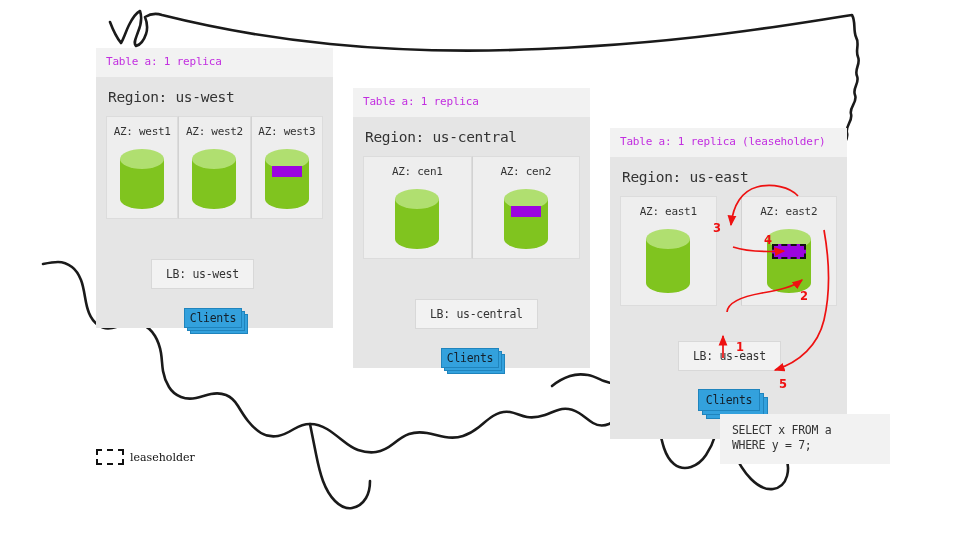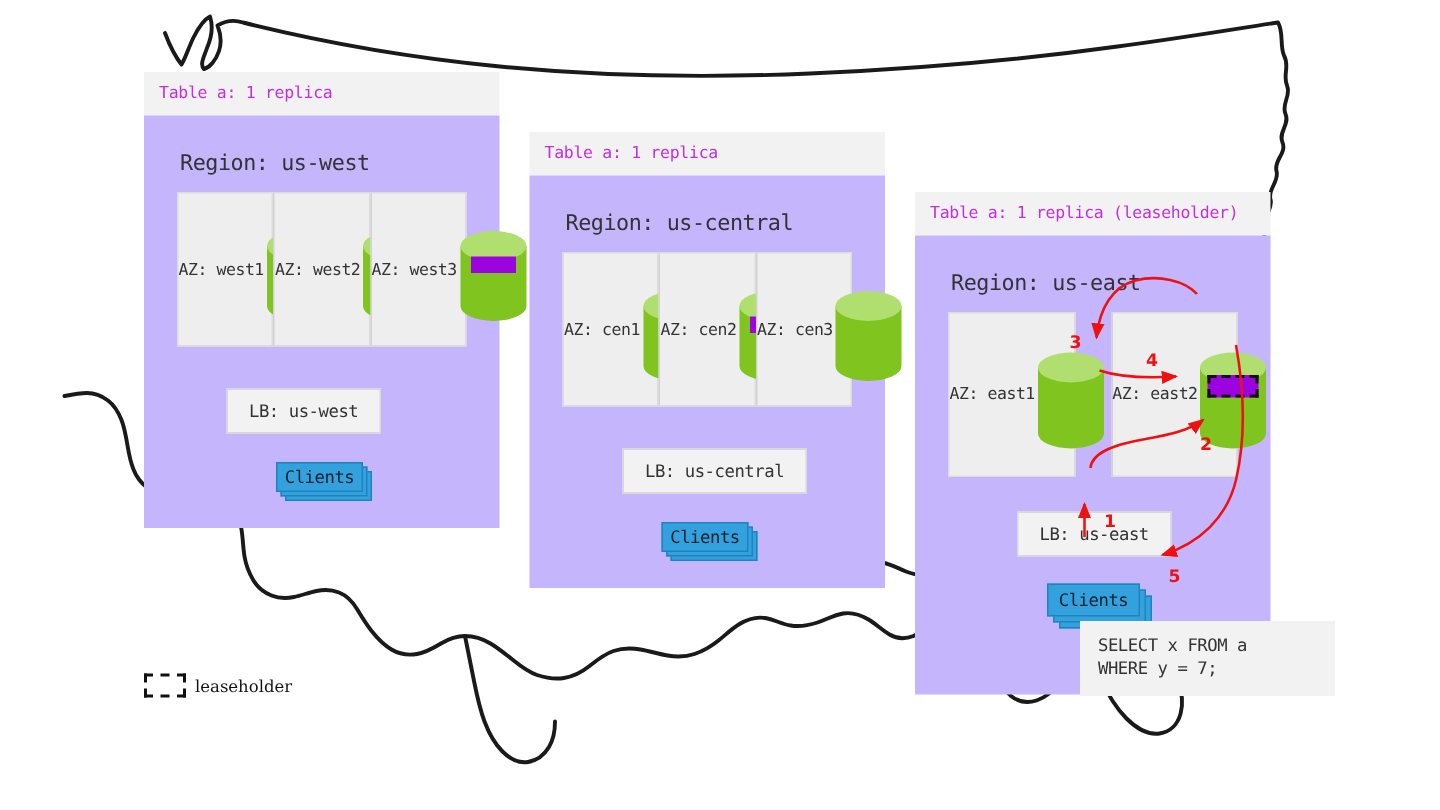--- a/index.html
+++ b/index.html
@@ -15,36 +15,36 @@
   .panel { position:absolute; }
   .panel-header {
     background:#f2f2f2;
     color:#c22ee0;
     font-size:11px;
     line-height:12px;
     padding:8px 10px 9px 10px;
     white-space:nowrap;
     letter-spacing:-0.2px;
   }
-  .panel-body { background:#c4b5fd; padding:12px; }
+  .panel-body { background:#e5e5e5; padding:0; }
   .region-title {
     color:#333333;
     font-size:14.5px;
     padding:12px 0 11px 12px;
     letter-spacing:-0.3px;
     white-space:nowrap;
   }
   .az-row { display:flex; margin:0 10px; }
   .az {
     background:#eeeeee;
     border:1px solid #dcdcdc;
     flex:1 1 0;
     min-width:0;
     display:flex;
-    flex-direction:row;
+    flex-direction:column;
     align-items:center;
     padding-top:8px;
     position:relative;
   }
   .az + .az { border-left:1px solid #d2d2d2; }
   .az-label {
     font-size:11px;
     color:#333;
     white-space:nowrap;
     letter-spacing:-0.3px;
@@ -320,29 +320,20 @@
           <div class="az-label">AZ: cen2</div>
           <div class="cyl-wrap">
             <svg class="cyl" width="48" height="64" viewBox="0 0 48 64" xmlns="http://www.w3.org/2000/svg">
               <path d="M2,12 L2,52 A22,10 0 0 0 46,52 L46,12 Z" fill="#80c41f"></path>
               <ellipse cx="24" cy="12" rx="22" ry="10" fill="#b0df70"></ellipse>
             </svg>
             <div class="lease-box" style="top:19px; width:30px; height:11px;"></div>
           </div>
         </div>
 
-        <div class="az">
-          <div class="az-label">AZ: cen3</div>
-          <div class="cyl-wrap">
-            <svg class="cyl" width="48" height="64" viewBox="0 0 48 64" xmlns="http://www.w3.org/2000/svg">
-              <path d="M2,12 L2,52 A22,10 0 0 0 46,52 L46,12 Z" fill="#80c41f"></path>
-              <ellipse cx="24" cy="12" rx="22" ry="10" fill="#b0df70"></ellipse>
-            </svg>
-          </div>
-        </div>
 
       </div>
 
       <div class="lb-box" style="left:62px; top:182px;">LB: us-central</div>
 
       <div class="clients" style="left:88px; top:231px; width:62px; height:24px;">
         <div class="card" style="left:6px; top:6px; width:56px; height:18px;"></div>
         <div class="card" style="left:3px; top:3px; width:56px; height:18px;"></div>
         <div class="top" style="width:56px; height:18px;">Clients</div>
       </div>

